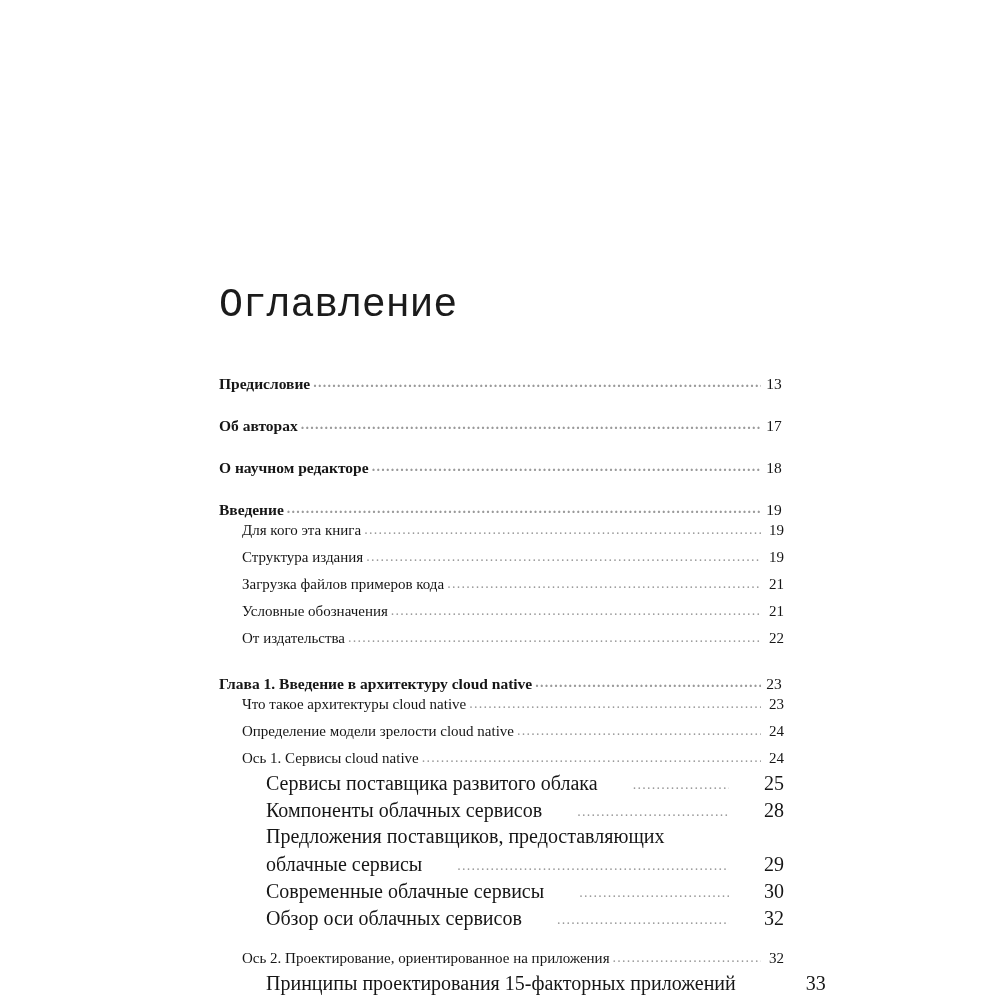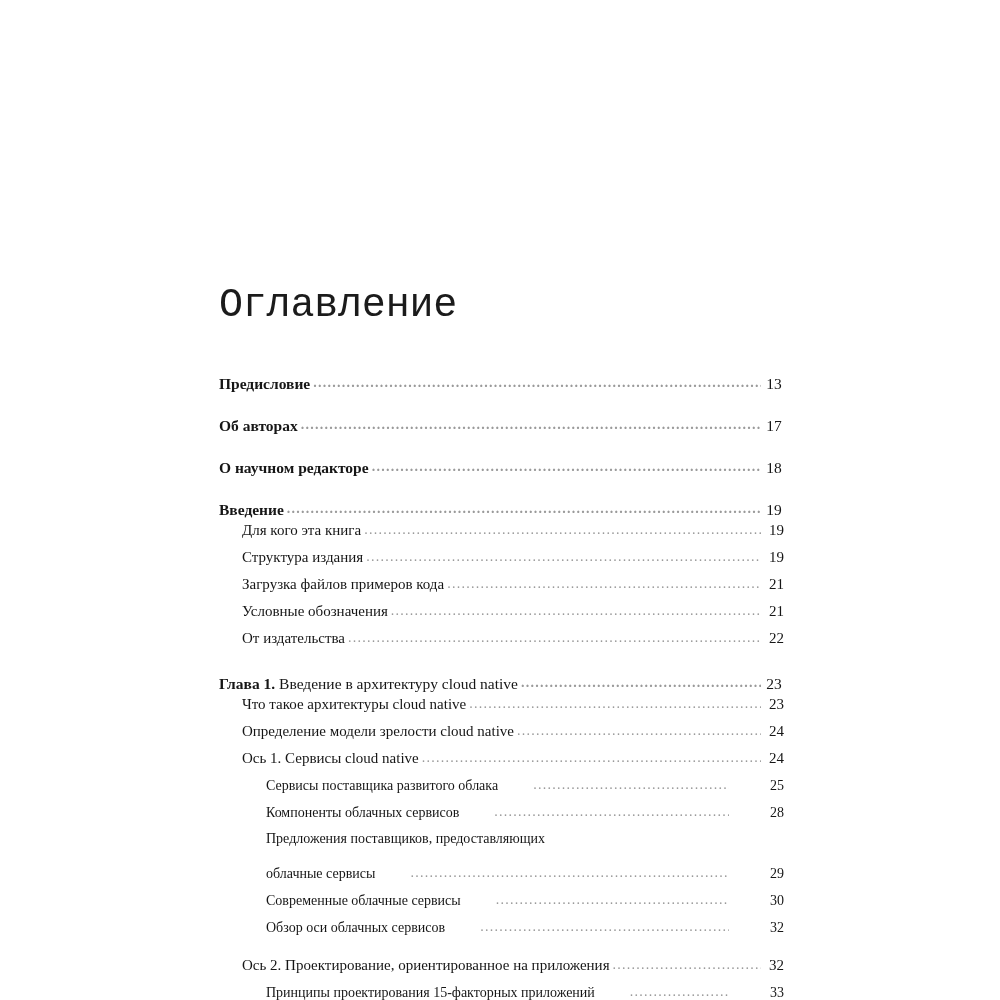--- a/index.html
+++ b/index.html
@@ -71,42 +71,42 @@
   .lvl2 {
     font-size: 15px;
     font-weight: 400;
     margin-top: 6px;
     padding-left: 23px;
     height: 21px;
     align-items: center;
   }
 
   .lvl3 {
-    font-size: 14px;
+    font-size: 20px;
     font-weight: 400;
     margin-top: 6px;
     padding-left: 47px;
     height: 21px;
     gap: 32px;
   }
 
   
   .lvl1 + .lvl2 { margin-top: 3px; }
   .lvl2 + .lvl3 { margin-top: 3px; }
   .lvl3 + .lvl2 { margin-top: 20px; }
 
   .entry-label {
     flex: 0 0 auto;
     padding-right: 2px;
   }
   .entry-label .chapter-tag {
     font-weight: 700;
   }
   .entry-label .chapter-rest {
-    font-weight: 400;
+    font-weight: 700;
   }
 
   .leader {
     flex: 1 1 auto;
     position: relative;
     overflow: hidden;
     height: 1em;
     margin: 0 1px;
   }
   .leader::after {
@@ -128,21 +128,21 @@
     font-weight: 400;
     padding-left: 2px;
   }
   .lvl1 .page-num { font-weight: 400; text-align: center; }
 
   
   .entry.wrap-head {
     height: 20px;
   }
   .entry.wrap-tail {
-    margin-top: 14px;
+    margin-top: 7px;
   }
 </style>
 </head>
 <body>
 
 <div class="page">
 
   <h1 class="toc-title">Оглавление</h1>
 
   <div class="toc" id="toc-list">

